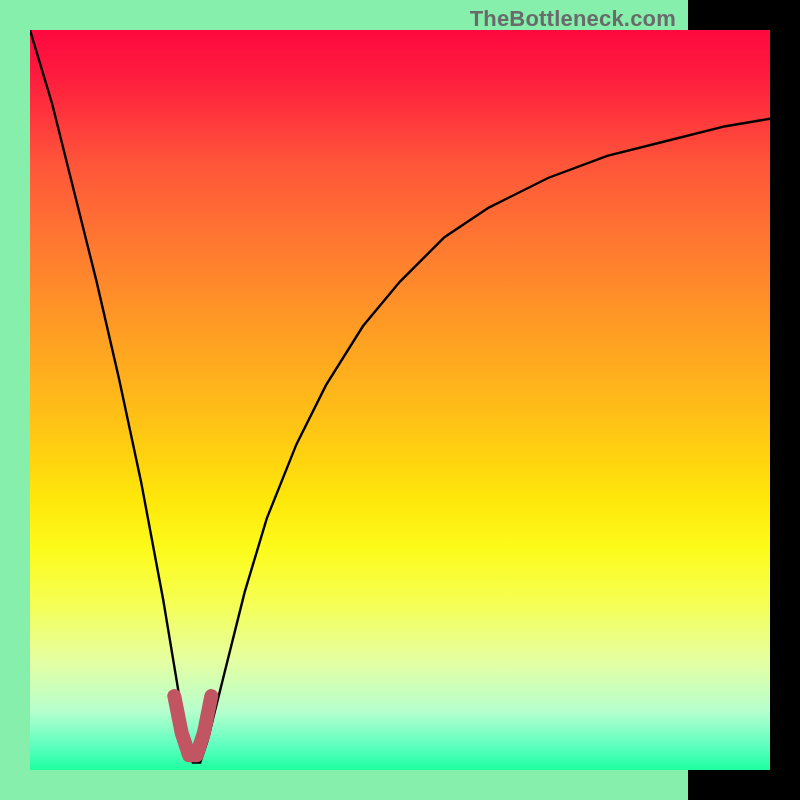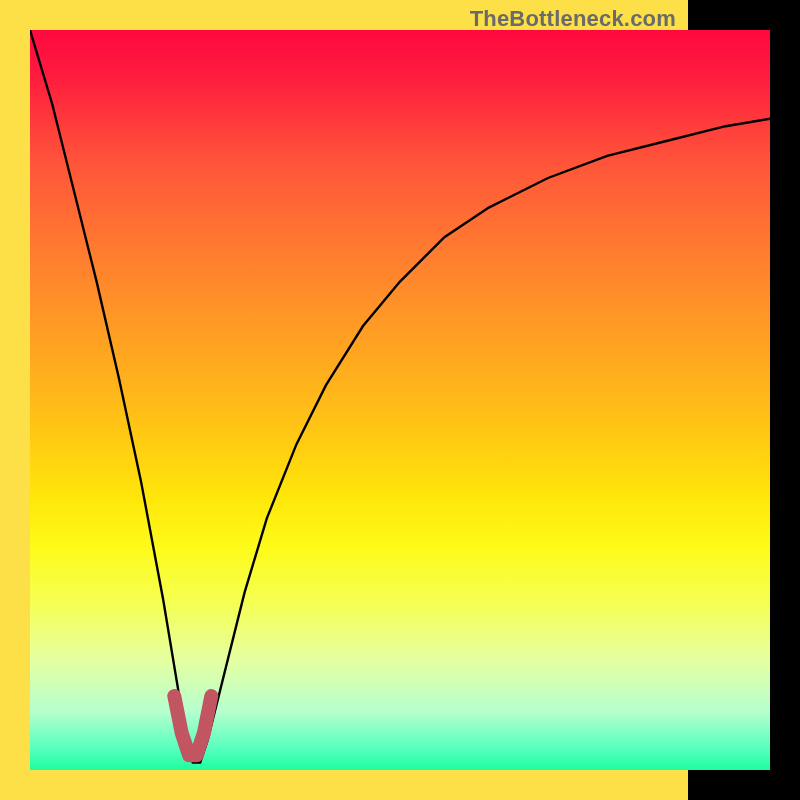--- a/index.html
+++ b/index.html
@@ -10,21 +10,21 @@
     background: #000;
     overflow: hidden;
     font-family: Arial, Helvetica, sans-serif;
   }
   .frame {
     position: absolute;
     left: 0;
     top: 0;
     width: 688px;
     height: 800px;
-    background: #fde047;
+    background: #86efac;
   }
   .plot-area {
     position: absolute;
     left: 30px;
     top: 30px;
     width: 740px;
     height: 740px;
     background: linear-gradient(to bottom,
       #fe093f 0%,
       #fe1b3e 6%,

